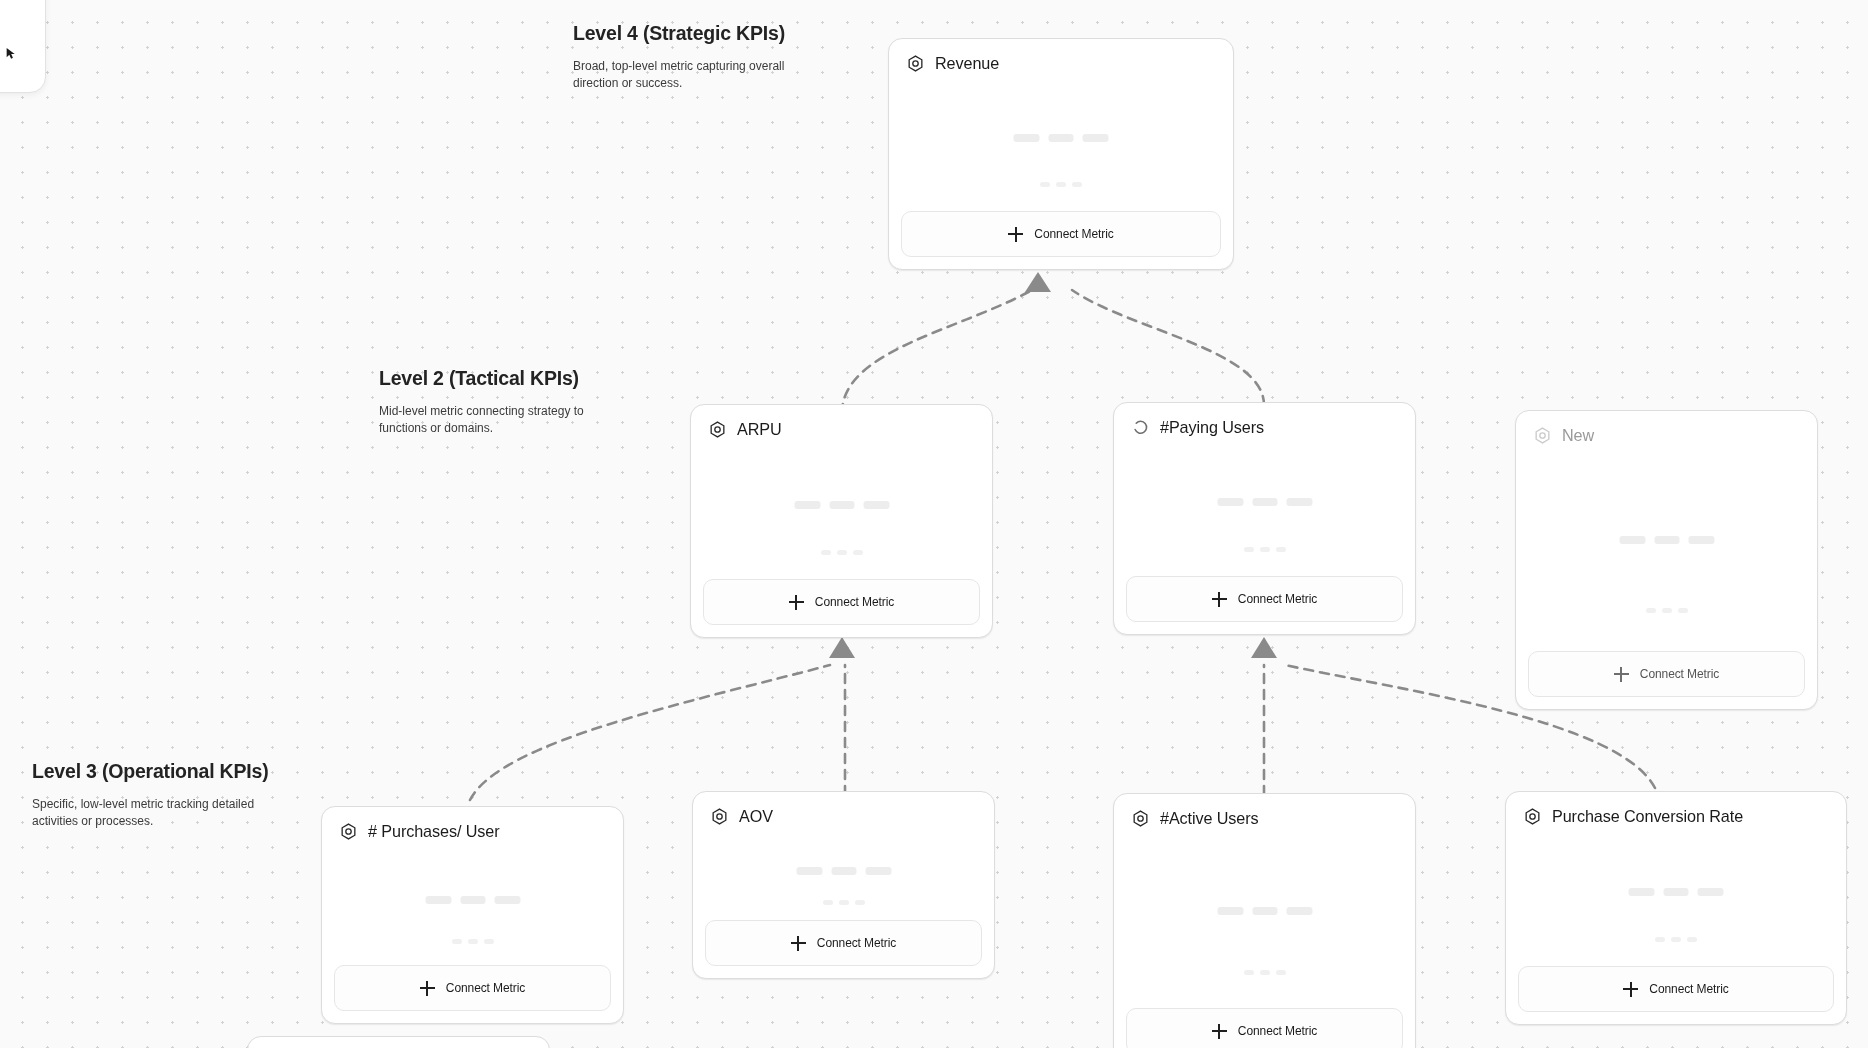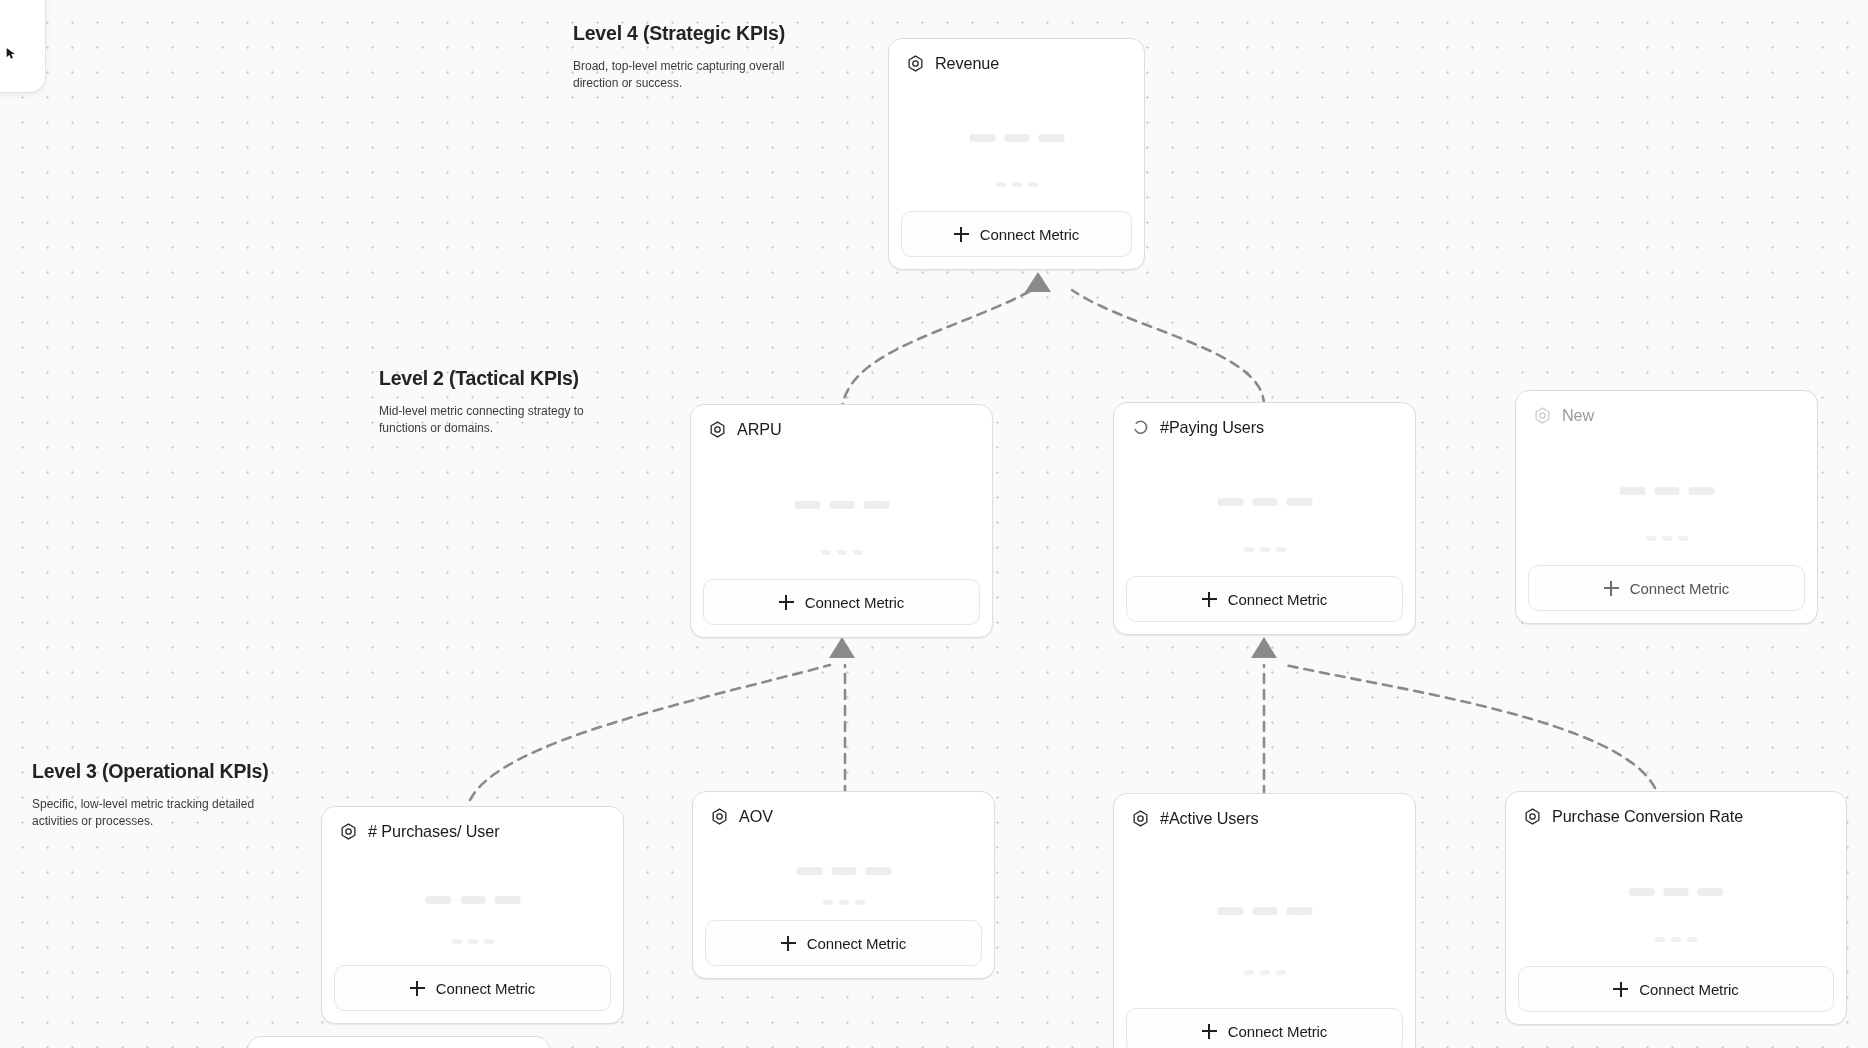--- a/index.html
+++ b/index.html
@@ -133,21 +133,21 @@
   .plus-icon::before, .plus-icon::after {
     content: "";
     position: absolute;
     background: #1f1f1f;
   }
   .plus-icon::before { left: 0; right: 0; top: 6.5px; height: 1.9px; }
   .plus-icon::after  { top: 0; bottom: 0; left: 6.5px; width: 1.9px; }
   .card.muted .plus-icon::before, .card.muted .plus-icon::after { background: #6e6e6e; }
 
   .connect-label {
-    font-size: 15px;
+    font-size: 12px;
     color: #1b1b1b;
     letter-spacing: -0.1px;
     white-space: nowrap;
   }
   .card.muted .connect-label { color: #555; }
 
   
   #corner-panel {
     position: absolute;
     left: -58px;
@@ -215,21 +215,21 @@
   <div class="level-label" style="left:379px; top:367px;">
     <div class="level-title">Level 2 (Tactical KPIs)</div>
     <div class="level-desc">Mid-level metric connecting strategy to functions or domains.</div>
   </div>
 
   <div class="level-label" style="left:32px; top:760px;">
     <div class="level-title">Level 3 (Operational KPIs)</div>
     <div class="level-desc">Specific, low-level metric tracking detailed activities or processes.</div>
   </div>
 
-  <div class="card" style="left:888px; top:38px; width:257px; height:232px;text-align:right;">
+  <div class="card" style="left:888px; top:38px; width:346px; height:232px;text-align:right;">
     <div class="card-head">
       <svg class="hex-icon" viewBox="0 0 24 24" fill="none" stroke="#2b2b2b" stroke-width="1.7">
         <path d="M12 2.6 20 7.3 20 16.7 12 21.4 4 16.7 4 7.3 Z"></path>
         <circle cx="12" cy="12" r="3.4"></circle>
       </svg>
       <span class="card-title">Revenue</span>
     </div>
     <div class="card-body">
       <div class="sk-row primary">
         <span class="sk"></span>
@@ -292,21 +292,21 @@
         <span class="sk"></span>
         <span class="sk"></span>
       </div>
     </div>
     <div class="connect-btn">
       <span class="plus-icon"></span>
       <span class="connect-label">Connect Metric</span>
     </div>
   </div>
 
-  <div class="card muted" style="left:1515px; top:390px; width:303px; height:234px;text-align:center;">
+  <div class="card muted" style="left:1515px; top:410px; width:303px; height:300px;text-align:center;">
     <div class="card-head">
       <svg class="hex-icon" viewBox="0 0 24 24" fill="none" stroke="#a0a0a0" stroke-width="1.7">
         <path d="M12 2.6 20 7.3 20 16.7 12 21.4 4 16.7 4 7.3 Z"></path>
         <circle cx="12" cy="12" r="3.4"></circle>
       </svg>
       <span class="card-title">New</span>
     </div>
     <div class="card-body">
       <div class="sk-row primary">
         <span class="sk"></span>

